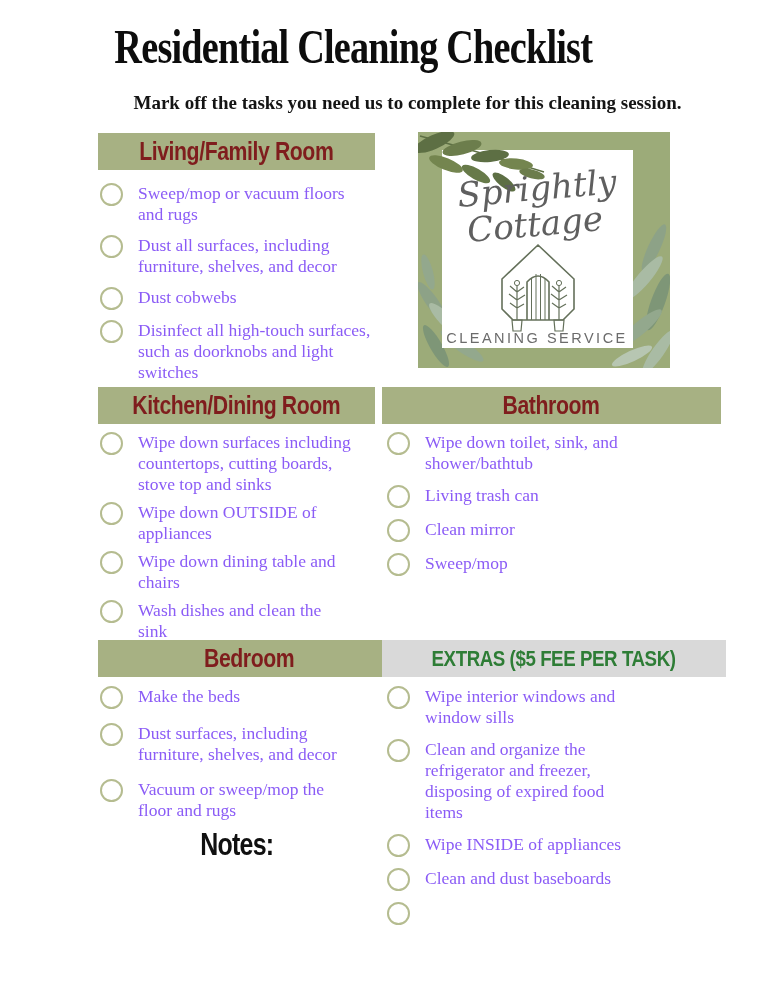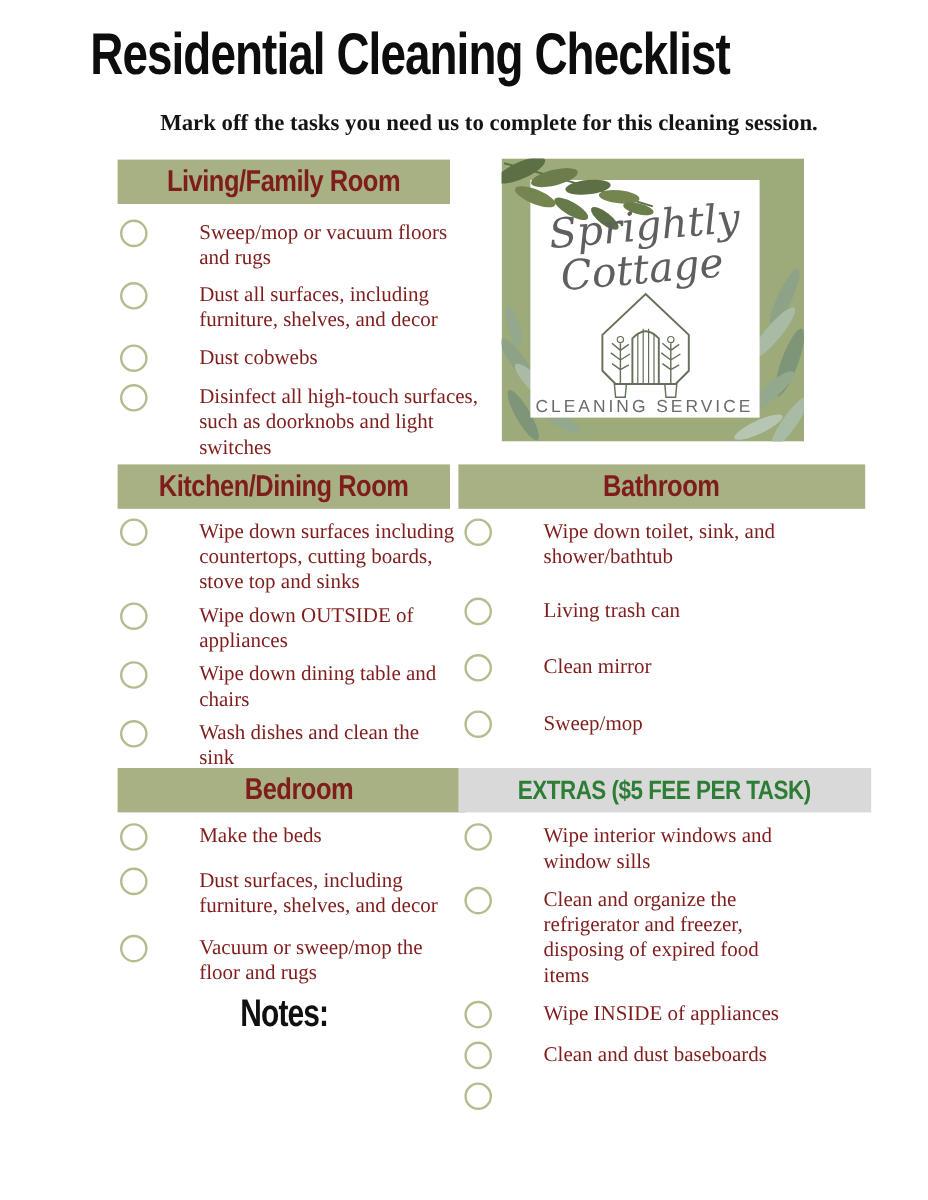--- a/index.html
+++ b/index.html
@@ -1,22 +1,22 @@
 <!DOCTYPE html>
 <html><head>
 <meta charset="utf-8">
 <style>
   html,body { margin:0; padding:0; background:#ffffff; }
   .page {
     position:relative; width:773px; height:1000px; background:#ffffff;
     font-family:"Liberation Serif", serif; overflow:hidden;
   }
   .title {
-    position:absolute; top:18px; left:0; width:707px; text-align:left;
-    font-family:Liberation Sans, sans-serif; font-weight:bold;
+    position:absolute; top:18px; left:0; width:707px; text-align:center;
+    font-family:Liberation Serif, serif; font-weight:bold;
     font-size:49px; color:#0d0d0d; white-space:nowrap;
   }
   .squeeze { display:inline-block; transform:scaleX(0.78); transform-origin:center; letter-spacing:-1px; }
   .subtitle {
     position:absolute; top:92px; left:0; width:773px; text-align:center;
     font-size:19px; font-weight:bold; color:#141414;margin-left:21px;
   }
   .section-header {
     position:absolute; height:37px; background:#a7b183;
     display:flex; align-items:center; justify-content:center;
@@ -26,30 +26,30 @@
   .section-header .squeeze { transform:scaleX(0.85); letter-spacing:-0.5px; }
   #hdr-living   { left:98px;  top:133px; width:277px; }
   #hdr-kitchen  { left:98px;  top:387px; width:277px; }
   #hdr-bathroom { left:382px; top:387px; width:339px; }
   #hdr-bedroom  { left:98px;  top:640px; width:277px;padding-left:13px; }
   #hdr-extras   { left:382px; top:640px; width:344px; background:#d9d9d9; color:#2e7d36; font-size:22px; }
 
   .tasks { position:absolute; display:flex; flex-direction:column; }
   #tasks-living   { left:100px; top:183px; width:302px; gap:10px; }
   #tasks-kitchen  { left:100px; top:432px; width:302px; gap:7px;  }
-  #tasks-bathroom { left:387px; top:432px; width:292px; gap:24px; }
+  #tasks-bathroom { left:387px; top:432px; width:292px; gap:11px; }
   #tasks-bedroom  { left:100px; top:686px; width:302px; gap:14px; }
   #tasks-extras   { left:387px; top:686px; width:292px; gap:11px; }
 
   .task { display:flex; gap:15px; align-items:flex-start; }
   .cb {
     width:19px; height:19px; border:2.5px solid #b5bc90; border-radius:50%;
     flex:0 0 auto; margin-top:0px; background:#ffffff; box-sizing:content-box;
   }
-  .task-text { font-size:17.5px; line-height:21px; color:#7f1d1d; white-space:pre-line;margin-left:28px; }
+  .task-text { font-size:17.5px; line-height:21px; color:#8b5cf6; white-space:pre-line; }
 
   .notes {
     position:absolute; left:98px; top:826px; width:277px; text-align:center;
     font-family:"Liberation Sans", sans-serif; font-weight:bold; font-size:32px; color:#101010;
     white-space:nowrap;
   }
   .logo { position:absolute; left:418px; top:132px; width:252px; height:236px; }
 </style>
 </head>
 <body>

